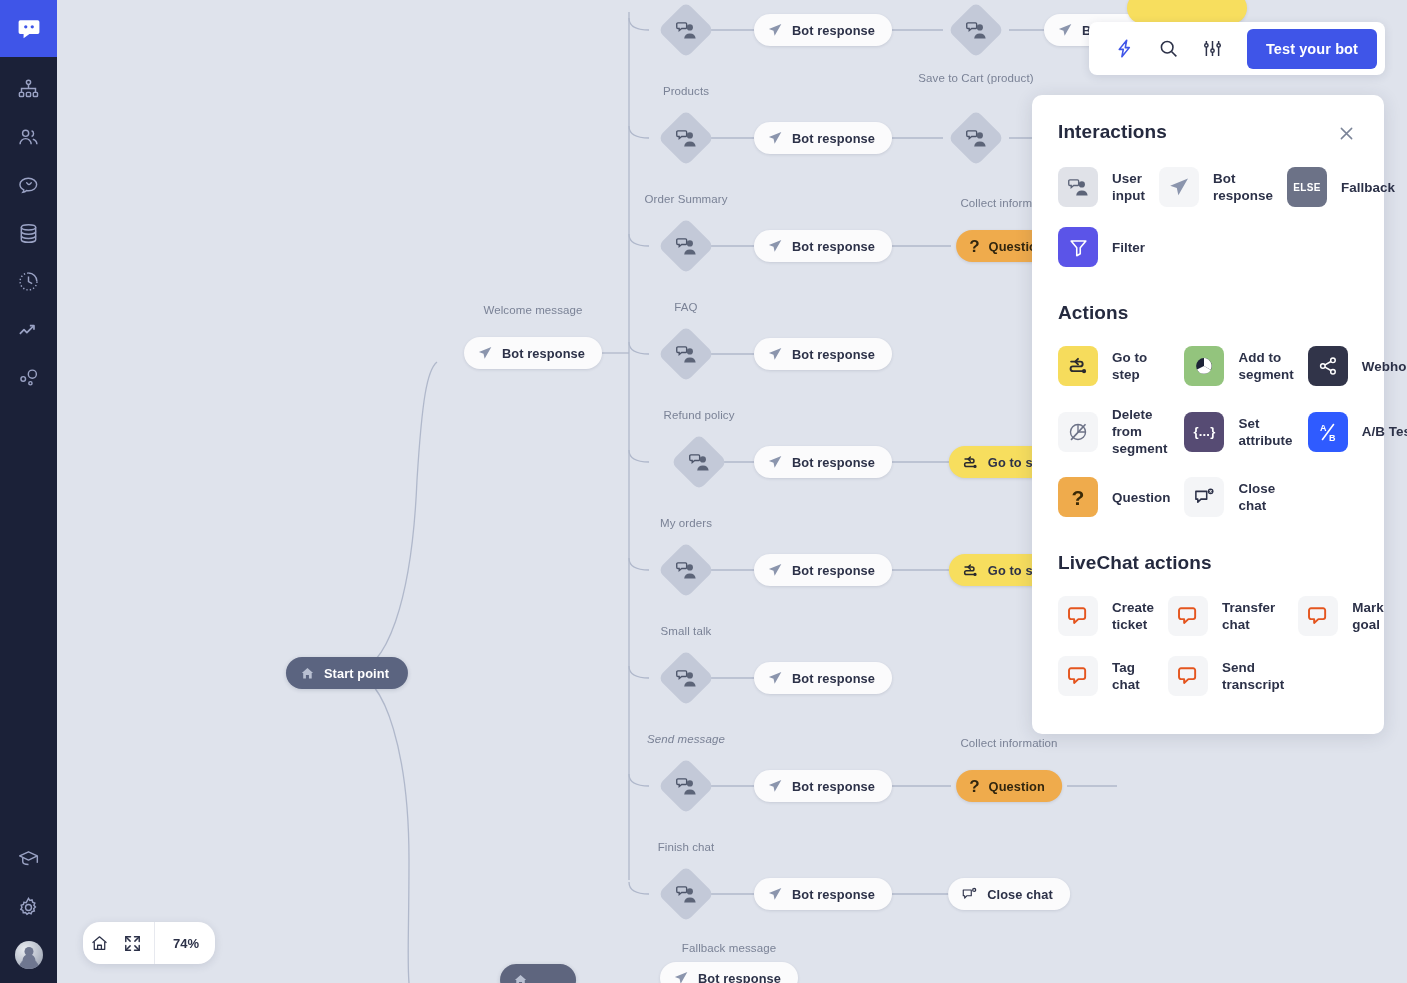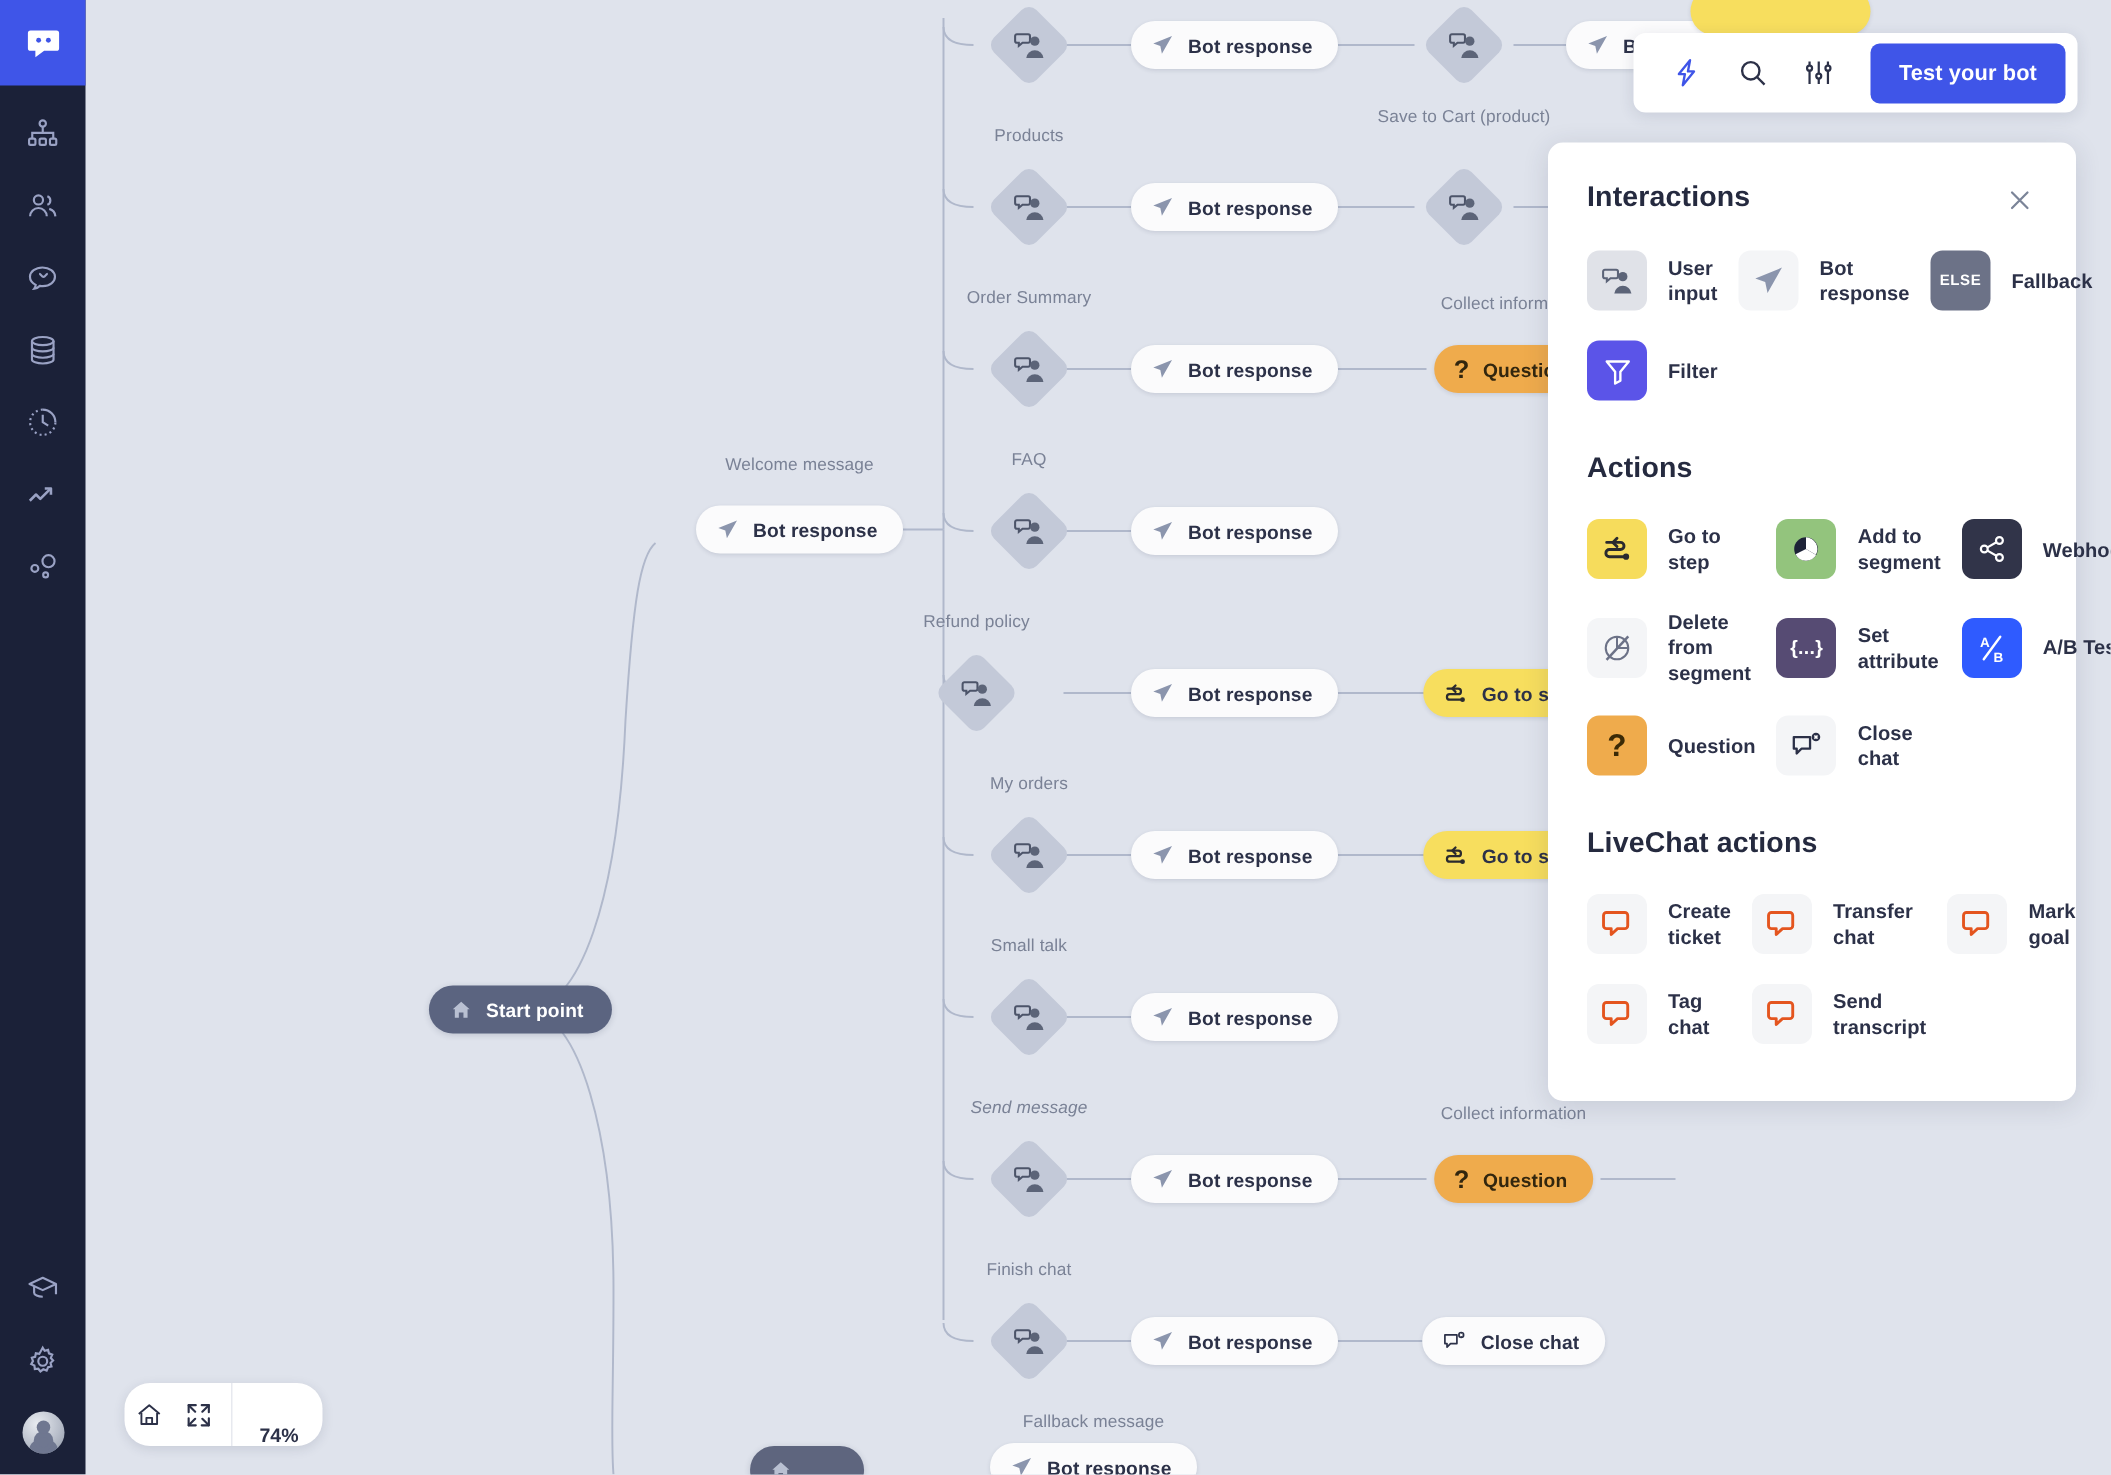--- a/index.html
+++ b/index.html
@@ -87,21 +87,21 @@
   }
   .tb-btn {
     margin-left: 10px; height: 40px; padding: 0 19px; border: none; border-radius: 6px;
     background: #3f55e8; color: #fff; font-size: 14.5px; font-weight: 700;
     font-family: "Liberation Sans", sans-serif; cursor: pointer; letter-spacing: .1px;
   }
 
   
   .zoomctl {
     position: absolute; left: 83px; bottom: 19px; height: 42px; z-index: 30;
-    background: #fff; border-radius: 17px; display: flex; align-items: flex-end;
+    background: #fff; border-radius: 17px; display: flex; align-items: center;
     box-shadow: 0 2px 8px rgba(40,50,80,.13);
   }
   .zc-icon { width: 33px; height: 42px; display:flex; align-items:center; justify-content:center; cursor:pointer; }
   .zc-div { width: 1px; height: 42px; background: #e7e9ef; margin: 0 2px 0 5px; }
   .zc-val { padding: 0 16px; font-size: 13px; font-weight: 700; color: #2c3148; cursor: pointer; }
 
   
   .panel {
     position: absolute; right: 23px; top: 95px; width: 352px;
     background: #fff; border-radius: 10px; z-index: 35;
@@ -254,21 +254,21 @@
           <div class="diamond">
             <span>
               <svg width="22" height="22" viewBox="0 0 24 24">
                 <path d="M3.2 4.2 h8.2 a1.3 1.3 0 0 1 1.3 1.3 v3.6 a1.3 1.3 0 0 1 -1.3 1.3 H7.3 L4.6 12.6 V10.4 H3.2 A1.3 1.3 0 0 1 1.9 9.1 V5.5 A1.3 1.3 0 0 1 3.2 4.2 Z" fill="none" stroke="#4c5469" stroke-width="1.5"></path>
                 <circle cx="16.2" cy="9.2" r="3.4" fill="#5c6478"></circle>
                 <path d="M10 21.4 a6.3 6.3 0 0 1 12.5 0 Z" fill="#5c6478"></path>
               </svg>
             </span>
           </div>
         </div>
-        <div class="node" style="left:594px; top:462px;">
+        <div class="node" style="left:642px; top:462px;">
           <div class="node-label" style="top:-33px;">Refund policy</div>
           <div class="diamond">
             <span>
               <svg width="22" height="22" viewBox="0 0 24 24">
                 <path d="M3.2 4.2 h8.2 a1.3 1.3 0 0 1 1.3 1.3 v3.6 a1.3 1.3 0 0 1 -1.3 1.3 H7.3 L4.6 12.6 V10.4 H3.2 A1.3 1.3 0 0 1 1.9 9.1 V5.5 A1.3 1.3 0 0 1 3.2 4.2 Z" fill="none" stroke="#4c5469" stroke-width="1.5"></path>
                 <circle cx="16.2" cy="9.2" r="3.4" fill="#5c6478"></circle>
                 <path d="M10 21.4 a6.3 6.3 0 0 1 12.5 0 Z" fill="#5c6478"></path>
               </svg>
             </span>
           </div>

